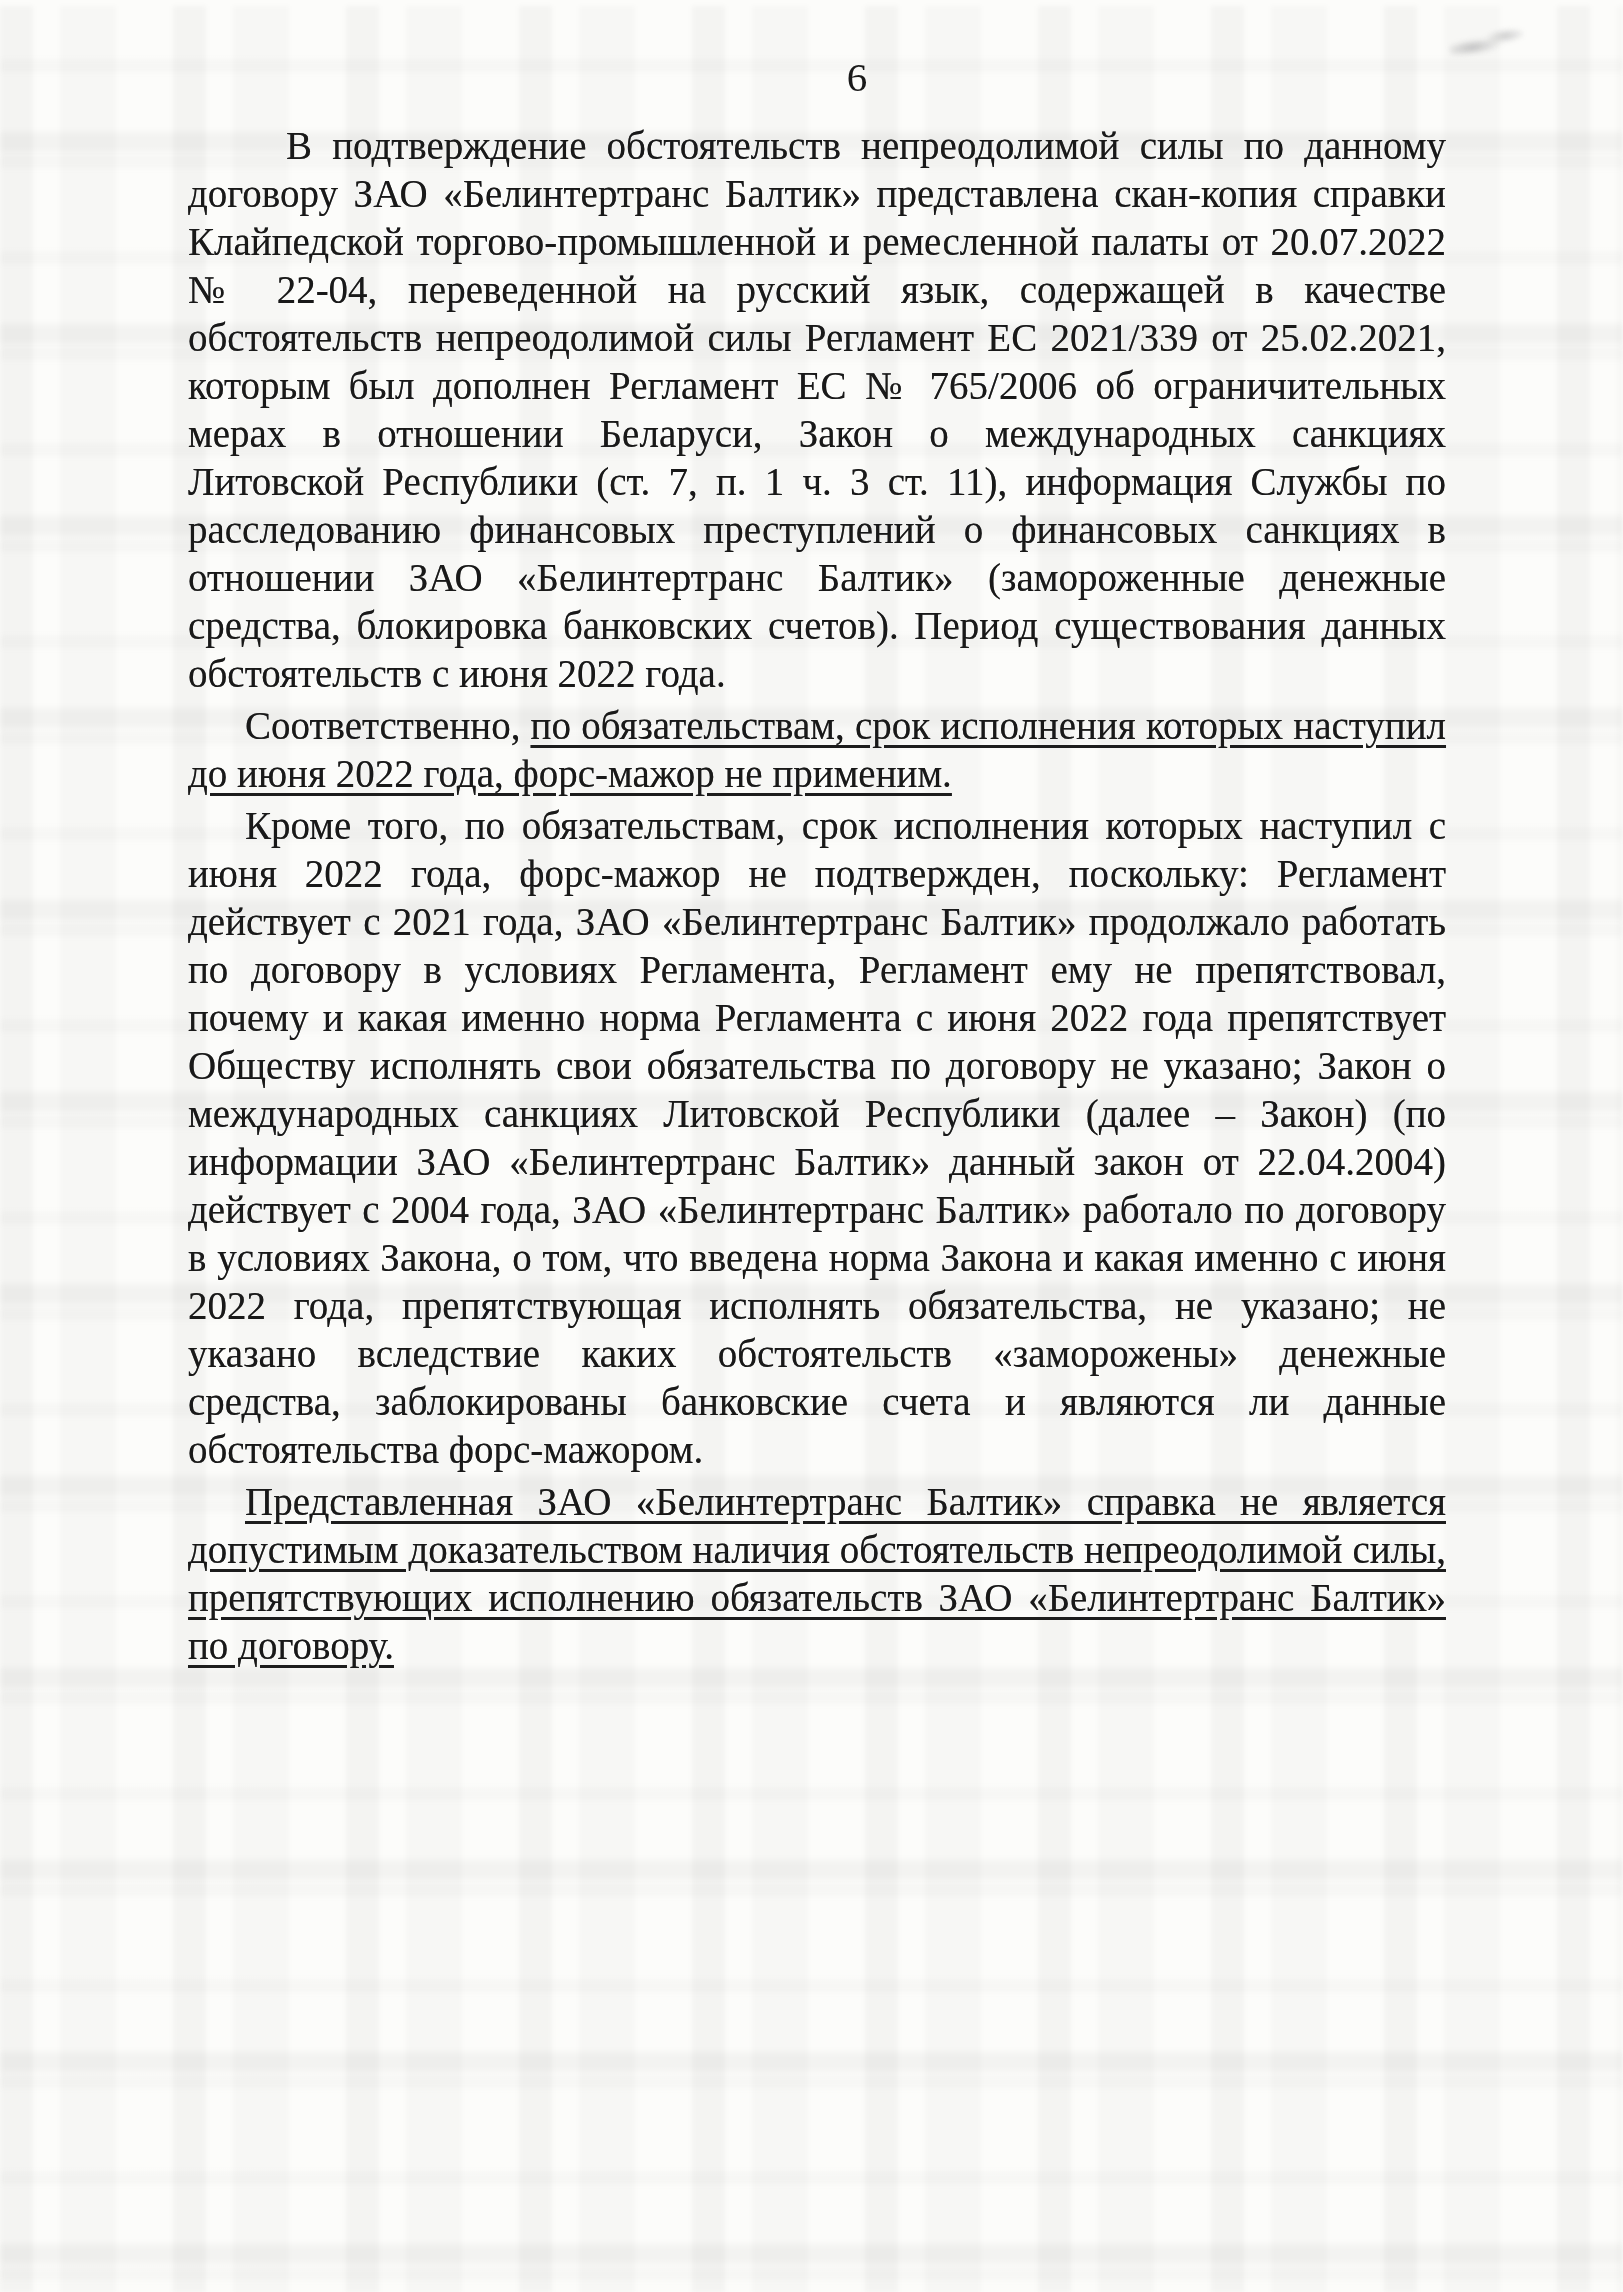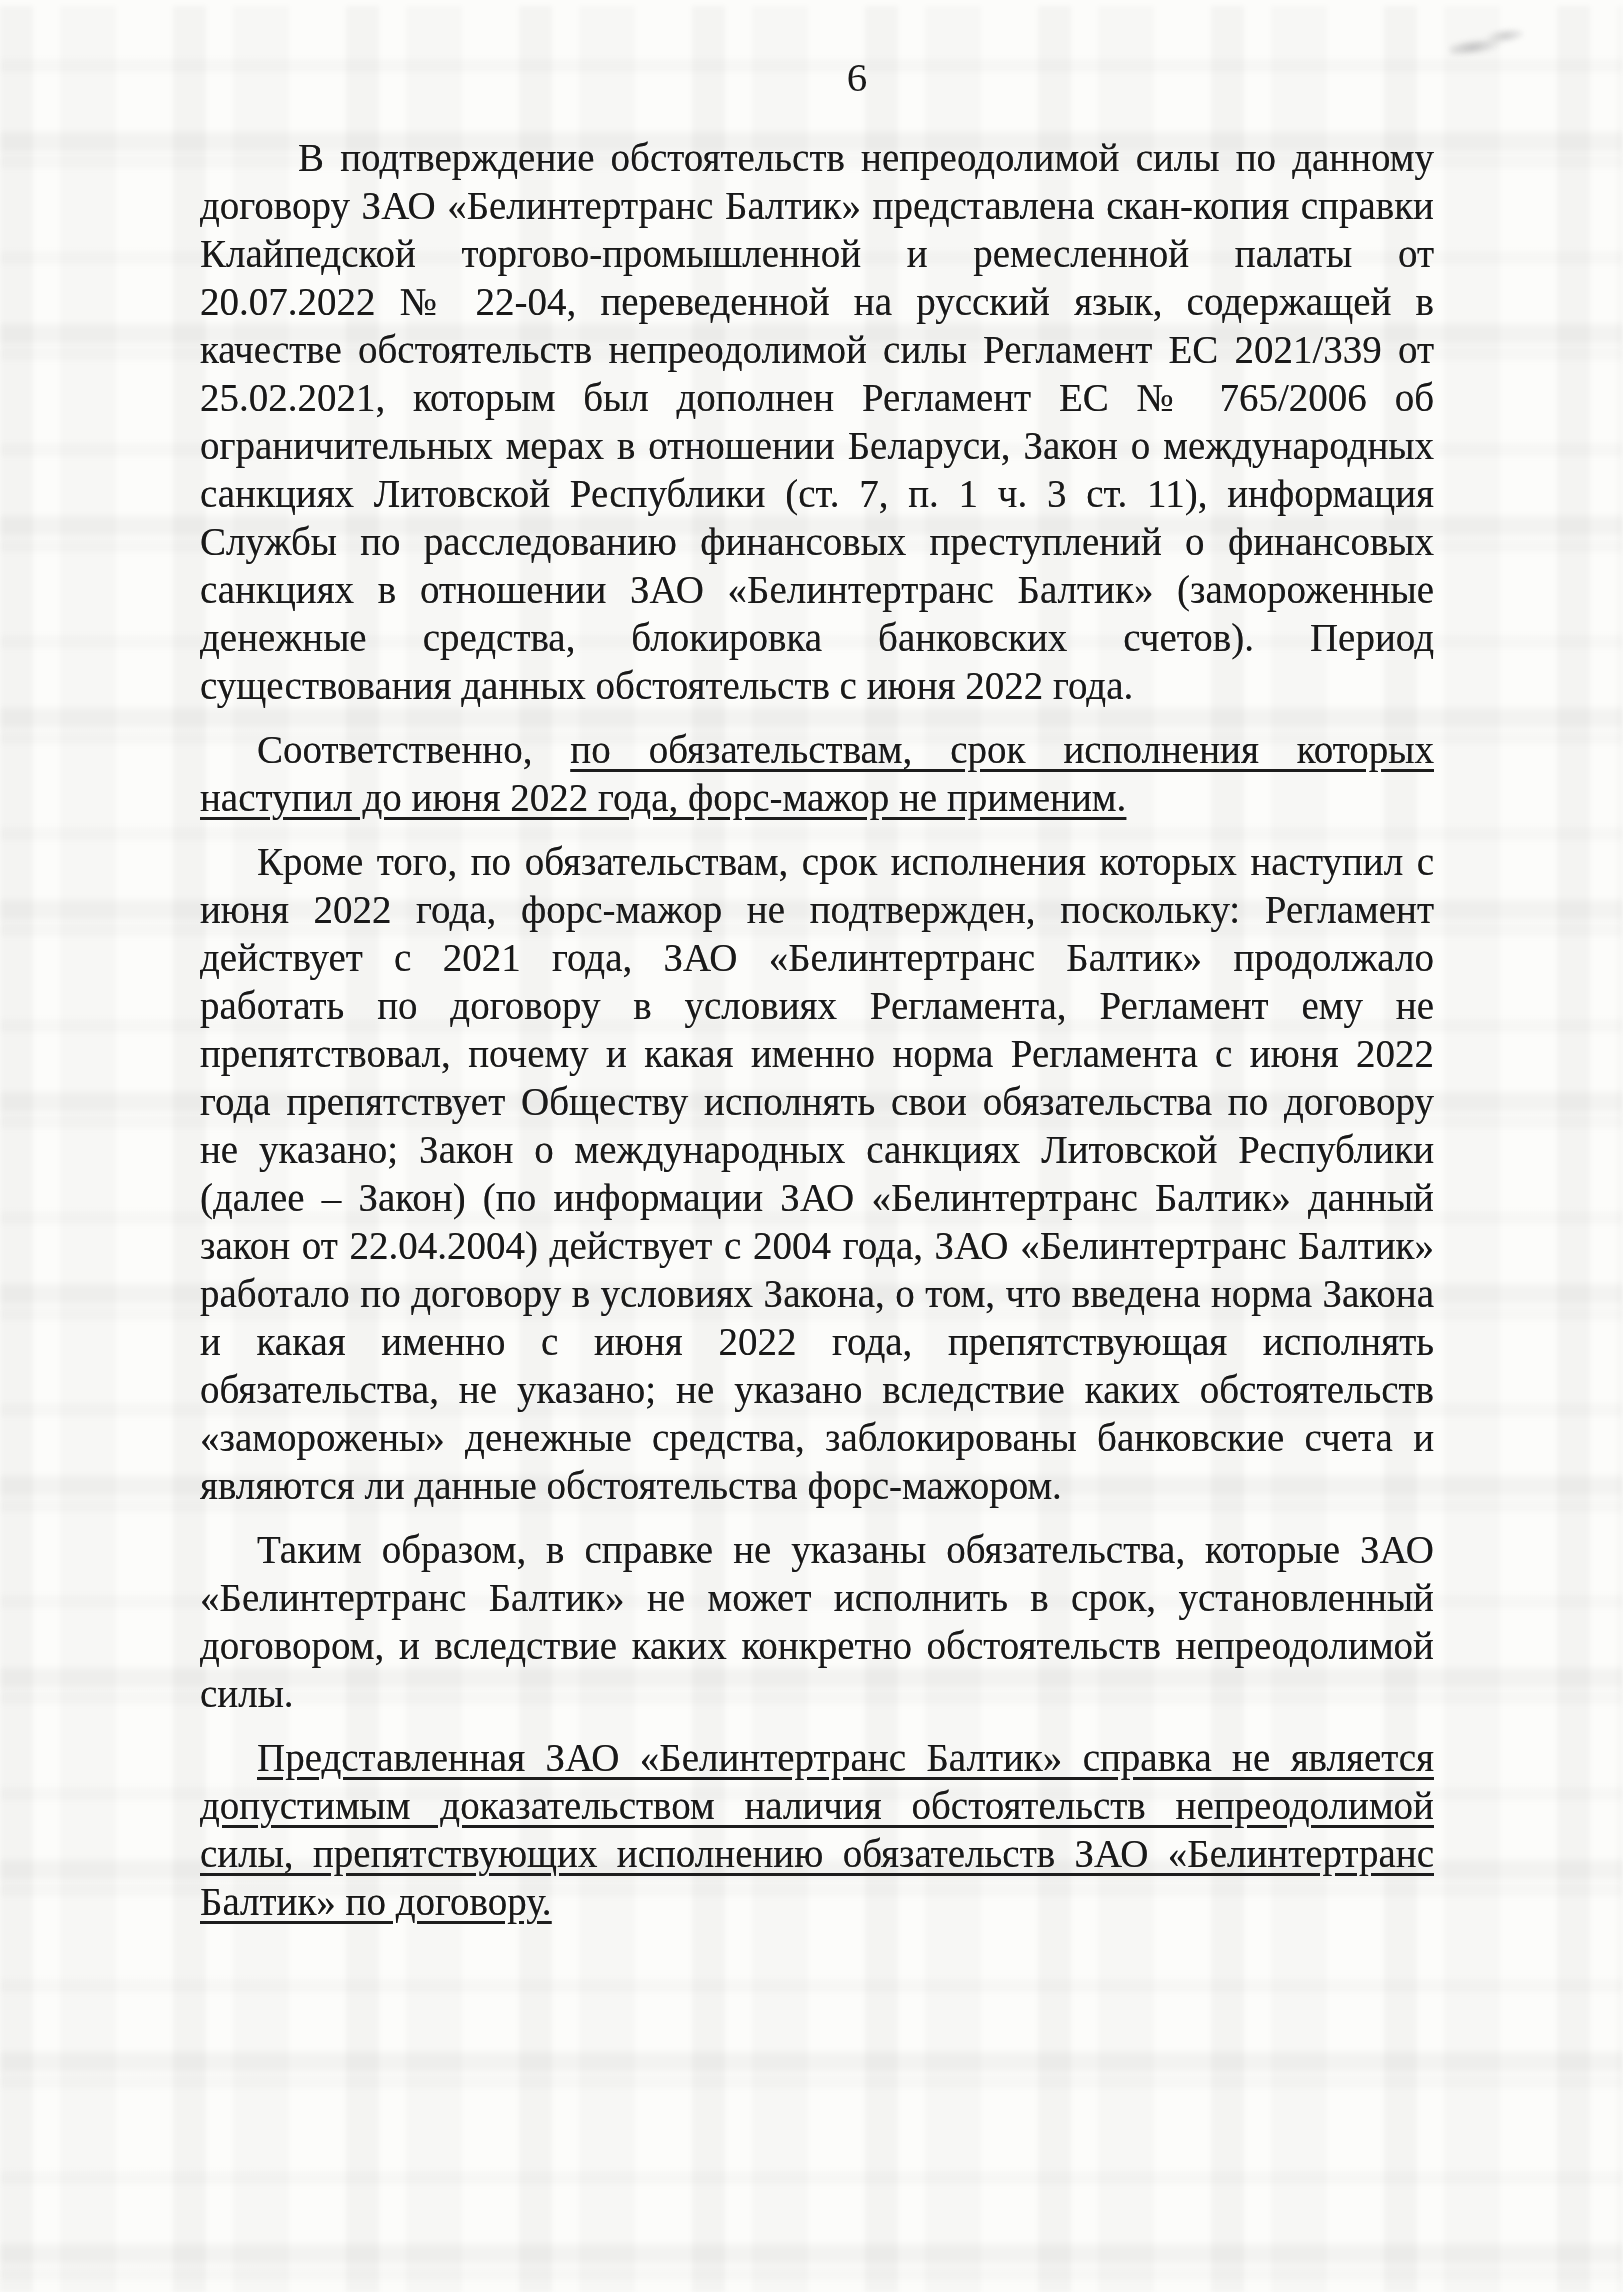--- a/index.html
+++ b/index.html
@@ -54,38 +54,37 @@
   .content {
     position: absolute;
     top: 118px;
     left: 184px;
     width: 1266px;
     font-size: 39px;
     line-height: 48px;
     text-align: justify;
     text-shadow: 0 0 0.5px rgba(20,20,20,0.6);
   }
-  .para { margin: 16px; text-indent: 57px; }
+  .para { margin: 4px; text-indent: 57px; }
   .content > .para:first-of-type { text-indent: 98px; }
   .seg { }
   .u {
     text-decoration: underline;
     text-decoration-thickness: 2.5px;
     text-underline-offset: 5.9px;
     text-decoration-color: #1d1d1d;
   }
 </style>
 </head>
 <body>
 
 <div class="page">
   <div class="bleed"></div>
   <div class="smudge"></div>
   <div class="page-number">6</div>
   <div class="content">
       <p class="para"><span class="seg">В подтверждение обстоятельств непреодолимой силы по данному договору ЗАО «Белинтертранс Балтик» представлена скан-копия справки Клайпедской торгово-промышленной и ремесленной палаты от 20.07.2022 № 22-04, переведенной на русский язык, содержащей в качестве обстоятельств непреодолимой силы Регламент ЕС 2021/339 от 25.02.2021, которым был дополнен Регламент ЕС № 765/2006 об ограничительных мерах в отношении Беларуси, Закон о международных санкциях Литовской Республики (ст. 7, п. 1 ч. 3 ст. 11), информация Службы по расследованию финансовых преступлений о финансовых санкциях в отношении ЗАО «Белинтертранс Балтик» (замороженные денежные средства, блокировка банковских счетов). Период существования данных обстоятельств с июня 2022 года.</span></p>
       <p class="para"><span class="seg">Соответственно, </span><span class="seg u">по обязательствам, срок исполнения которых наступил до июня 2022 года, форс-мажор не применим.</span></p>
       <p class="para"><span class="seg">Кроме того, по обязательствам, срок исполнения которых наступил с июня 2022 года, форс-мажор не подтвержден, поскольку: Регламент действует с 2021 года, ЗАО «Белинтертранс Балтик» продолжало работать по договору в условиях Регламента, Регламент ему не препятствовал, почему и какая именно норма Регламента с июня 2022 года препятствует Обществу исполнять свои обязательства по договору не указано; Закон о международных санкциях Литовской Республики (далее – Закон) (по информации ЗАО «Белинтертранс Балтик» данный закон от 22.04.2004) действует с 2004 года, ЗАО «Белинтертранс Балтик» работало по договору в условиях Закона, о том, что введена норма Закона и какая именно с июня 2022 года, препятствующая исполнять обязательства, не указано; не указано вследствие каких обстоятельств «заморожены» денежные средства, заблокированы банковские счета и являются ли данные обстоятельства форс-мажором.</span></p>
-      <p class="para"><span class="seg">Таким образом, в справке не указаны обязательства, которые ЗАО «Белинтертранс Балтик» не может исполнить в срок, установленный договором, и вследствие каких конкретно обстоятельств непреодолимой силы.</span></p>
       <p class="para"><span class="seg u">Представленная ЗАО «Белинтертранс Балтик» справка не является допустимым доказательством наличия обстоятельств непреодолимой силы, препятствующих исполнению обязательств ЗАО «Белинтертранс Балтик» по договору.</span></p>
     </div>
 </div>
 
 
 </body></html>

